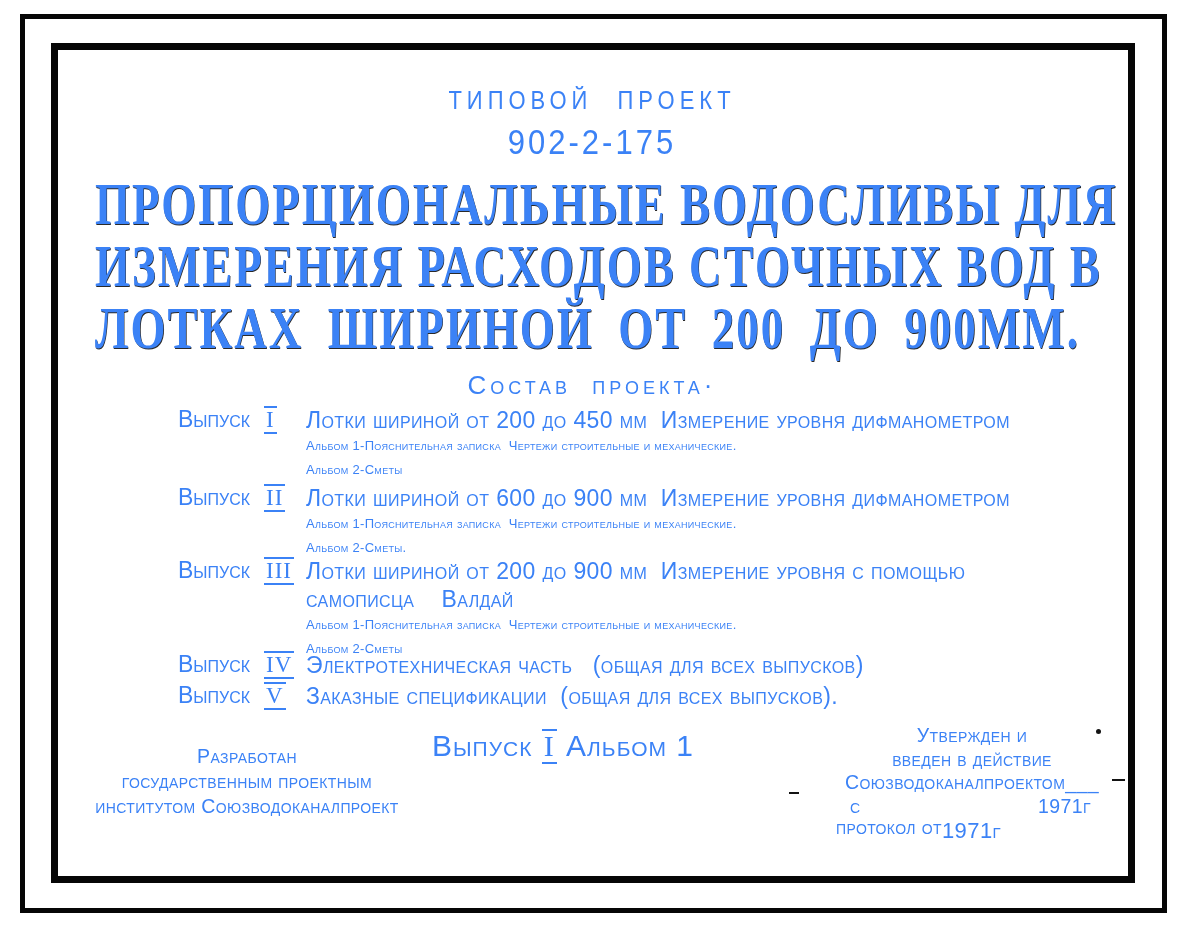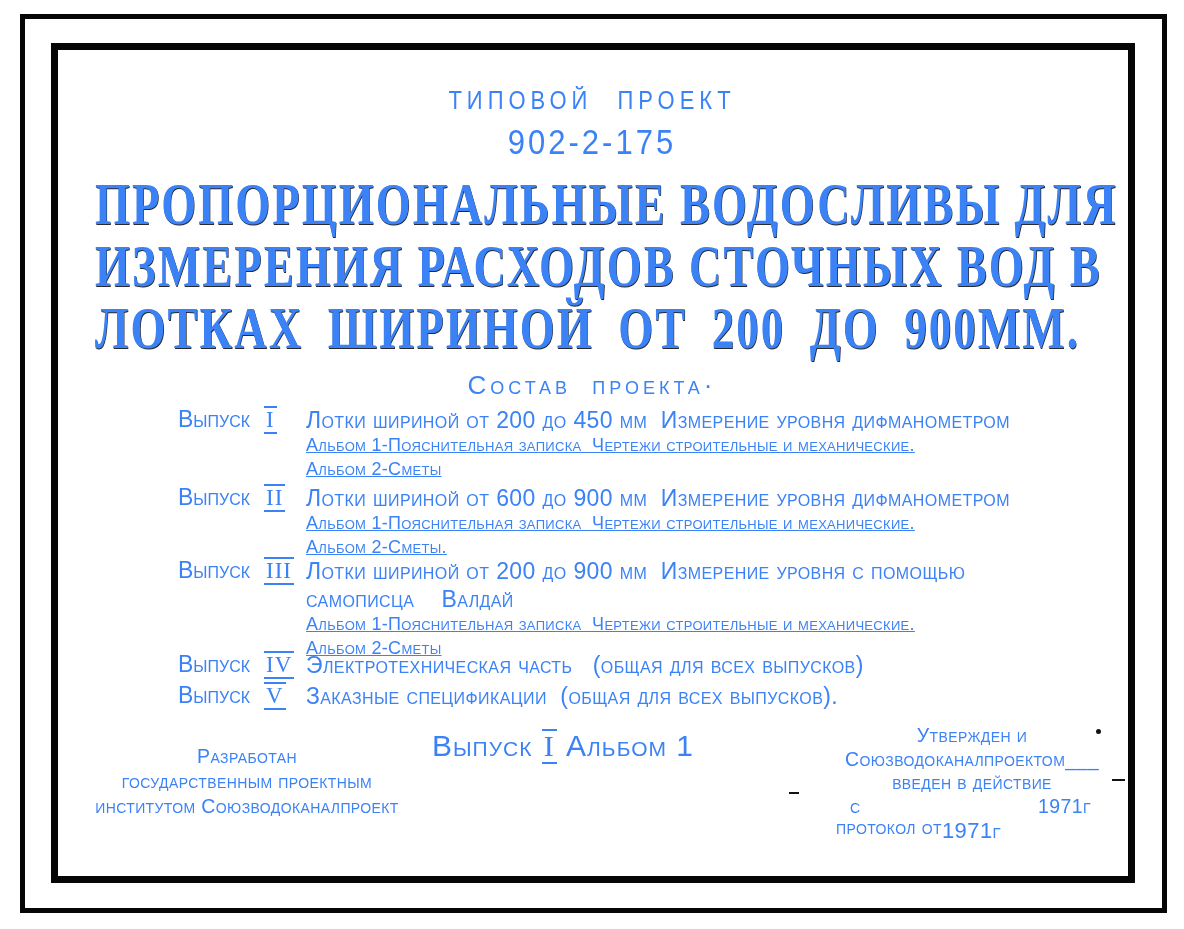--- a/index.html
+++ b/index.html
@@ -102,25 +102,24 @@
     letter-spacing: 1px;
   }
   .comp-content { flex: 1 1 auto; }
   .comp-line-main {
     font-size: 23px;
     line-height: 28px;
     white-space: pre-wrap;
     letter-spacing: 0.4px;
   }
   .comp-line-alb {
-    font-size: 18px;
+    font-size: 13px;
     line-height: 23.5px;
     white-space: pre-wrap;
     letter-spacing: 0.3px;
-    text-decoration: underline;
   }
 
   .footer-volume {
     position: absolute;
     left: 398px; top: 729px; width: 330px;
     text-align: center;
     font-size: 30px;
     white-space: nowrap;
     letter-spacing: 1px;
   }
@@ -258,24 +257,24 @@
   </div>
 
   <div class="developed sc">
     <div>Разработан</div>
     <div>государственным проектным</div>
     <div>институтом Союзводоканалпроект</div>
   </div>
 
   <div class="approved sc">
     <div class="c">Утвержден и</div>
+    <div class="c">введен в действие</div>
     <div class="c">
       <span>Союзводоканалпроектом</span><span>___</span>
     </div>
-    <div class="c">введен в действие</div>
     <div class="row4">
       <span>с</span>
       <span>1971г</span>
     </div>
     <div class="row5">
       <span>протокол от</span>
       <span class="year2">1971г</span>
     </div>
   </div>
 

